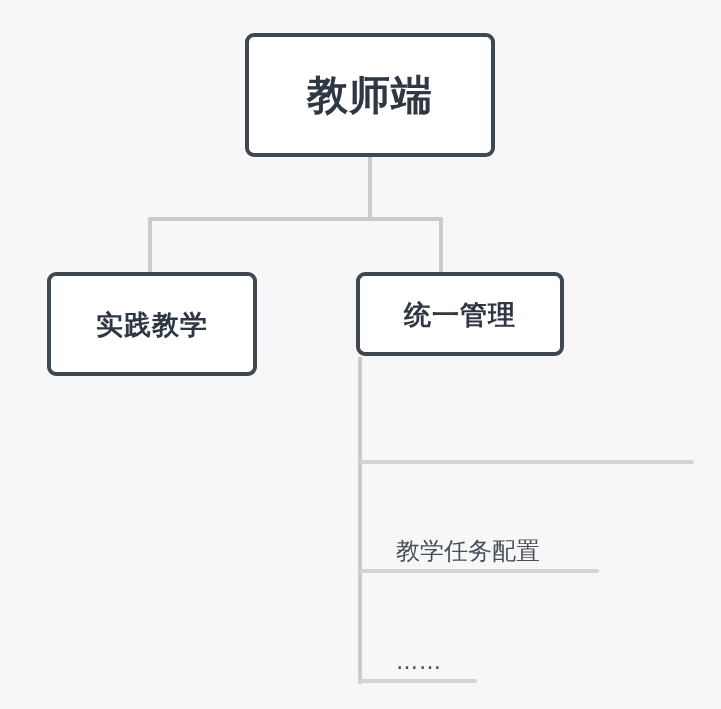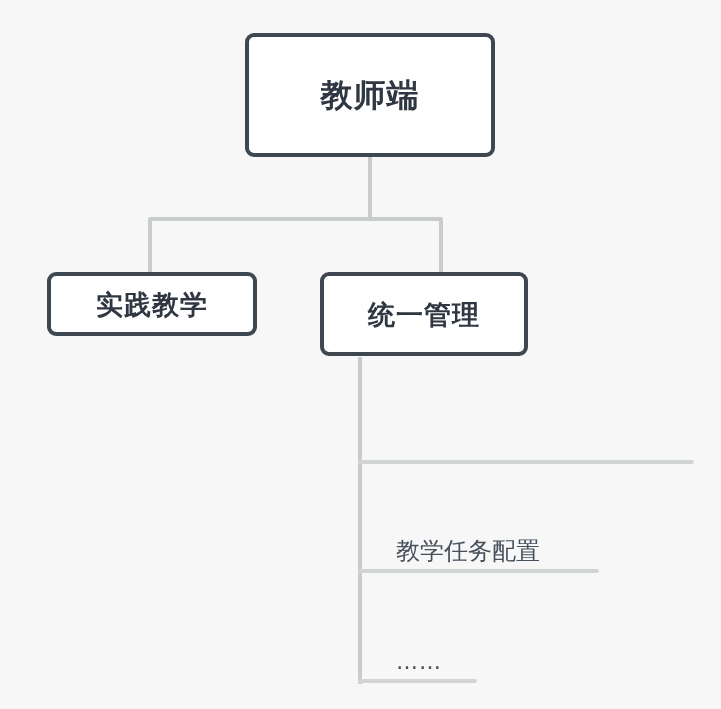--- a/index.html
+++ b/index.html
@@ -38,32 +38,32 @@
     line-height: 1;
     white-space: nowrap;
   }
 
   #node-root {
     left: 245px;
     top: 33px;
     width: 250px;
     height: 124px;
   }
-  #node-root .node-label { font-size: 32px; }
+  #node-root .node-label { font-size: 41px; }
 
   #node-practice {
     left: 47px;
     top: 272px;
     width: 210px;
-    height: 64px;
+    height: 104px;
   }
   #node-practice .node-label { font-size: 27px; }
 
   #node-unified {
-    left: 320px;
+    left: 356px;
     top: 272px;
     width: 208px;
     height: 84px;
   }
   #node-unified .node-label { font-size: 27px; }
 
   
   .conn {
     position: absolute;
     background: #c9cccd;

